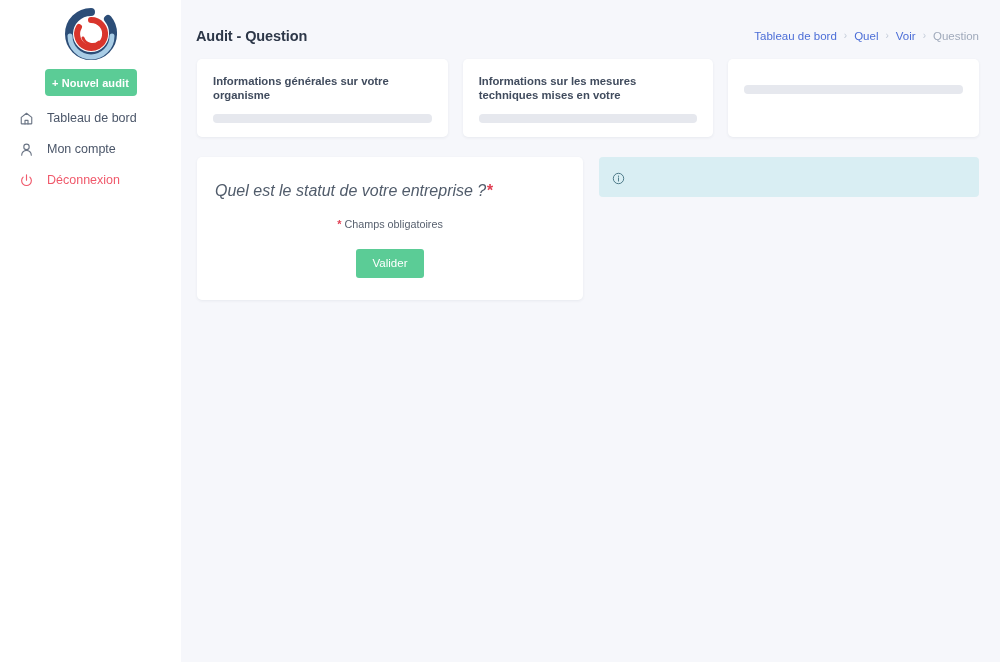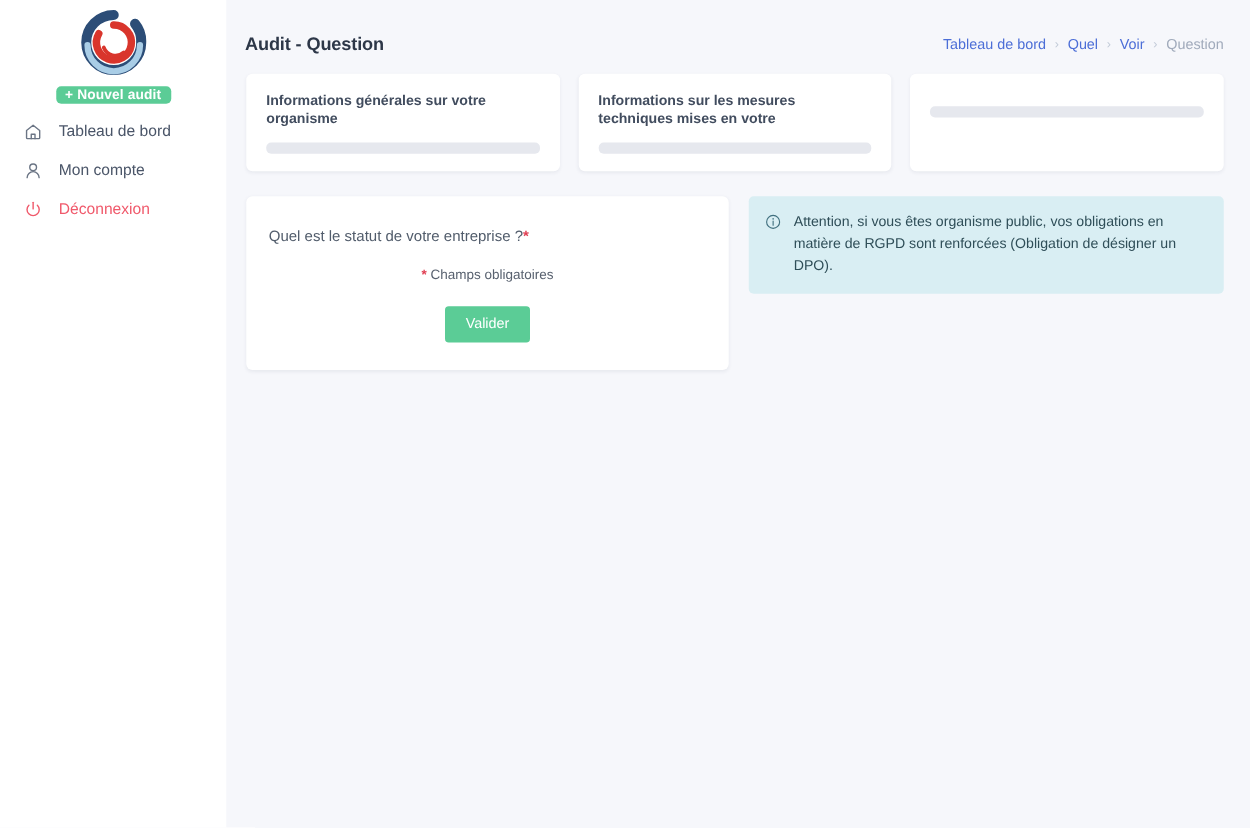--- a/index.html
+++ b/index.html
@@ -35,21 +35,21 @@
     width: 66px;
     height: 60px;
     display: flex;
     align-items: center;
     justify-content: center;
   }
 
   .new-audit-btn {
     margin-top: 5px;
     width: 92px;
-    height: 14px;
+    height: 27px;
     background: #5bcc96;
     color: #ffffff;
     border: none;
     border-radius: 4px;
     font-family: "Liberation Sans", sans-serif;
     font-size: 11px;
     font-weight: 700;
     letter-spacing: .1px;
     cursor: pointer;
     display: flex;
@@ -175,23 +175,24 @@
   .question-card {
     width: 386px;
     flex: 0 0 386px;
     background: #ffffff;
     border-radius: 5px;
     box-shadow: 0 1px 3px rgba(40,50,80,.07);
     padding: 25px 18px 22px 18px;
   }
 
   .question-text {
-    font-size: 12px;
+    font-size: 16px;
     color: #515c6b;
     margin-bottom: 11px;
+    font-style: italic;
   }
 
   .req-star { color: #e03e52; font-weight: 700; }
 
   .options { display: flex; flex-direction: column; gap: 5px; }
 
   .option {
     display: flex;
     align-items: center;
     gap: 7px;
@@ -398,20 +399,19 @@
       </div>
 
       <div class="alert">
         <span class="alert-icon">
           <svg width="13" height="13" viewBox="0 0 20 20" fill="none" stroke="#41707f" stroke-width="1.4">
             <circle cx="10" cy="10" r="8"></circle>
             <path d="M10 6.2 v.2" stroke-linecap="round" stroke-width="1.8"></path>
             <path d="M10 9 v5" stroke-linecap="round"></path>
           </svg>
         </span>
-        <div class="alert-text">Attention, si vous êtes organisme public, vos obligations en matière de RGPD sont renforcées (Obligation de désigner un DPO).</div>
       </div>
 
     </section>
 
 
   </main>
 </div>
 
 </body></html>

